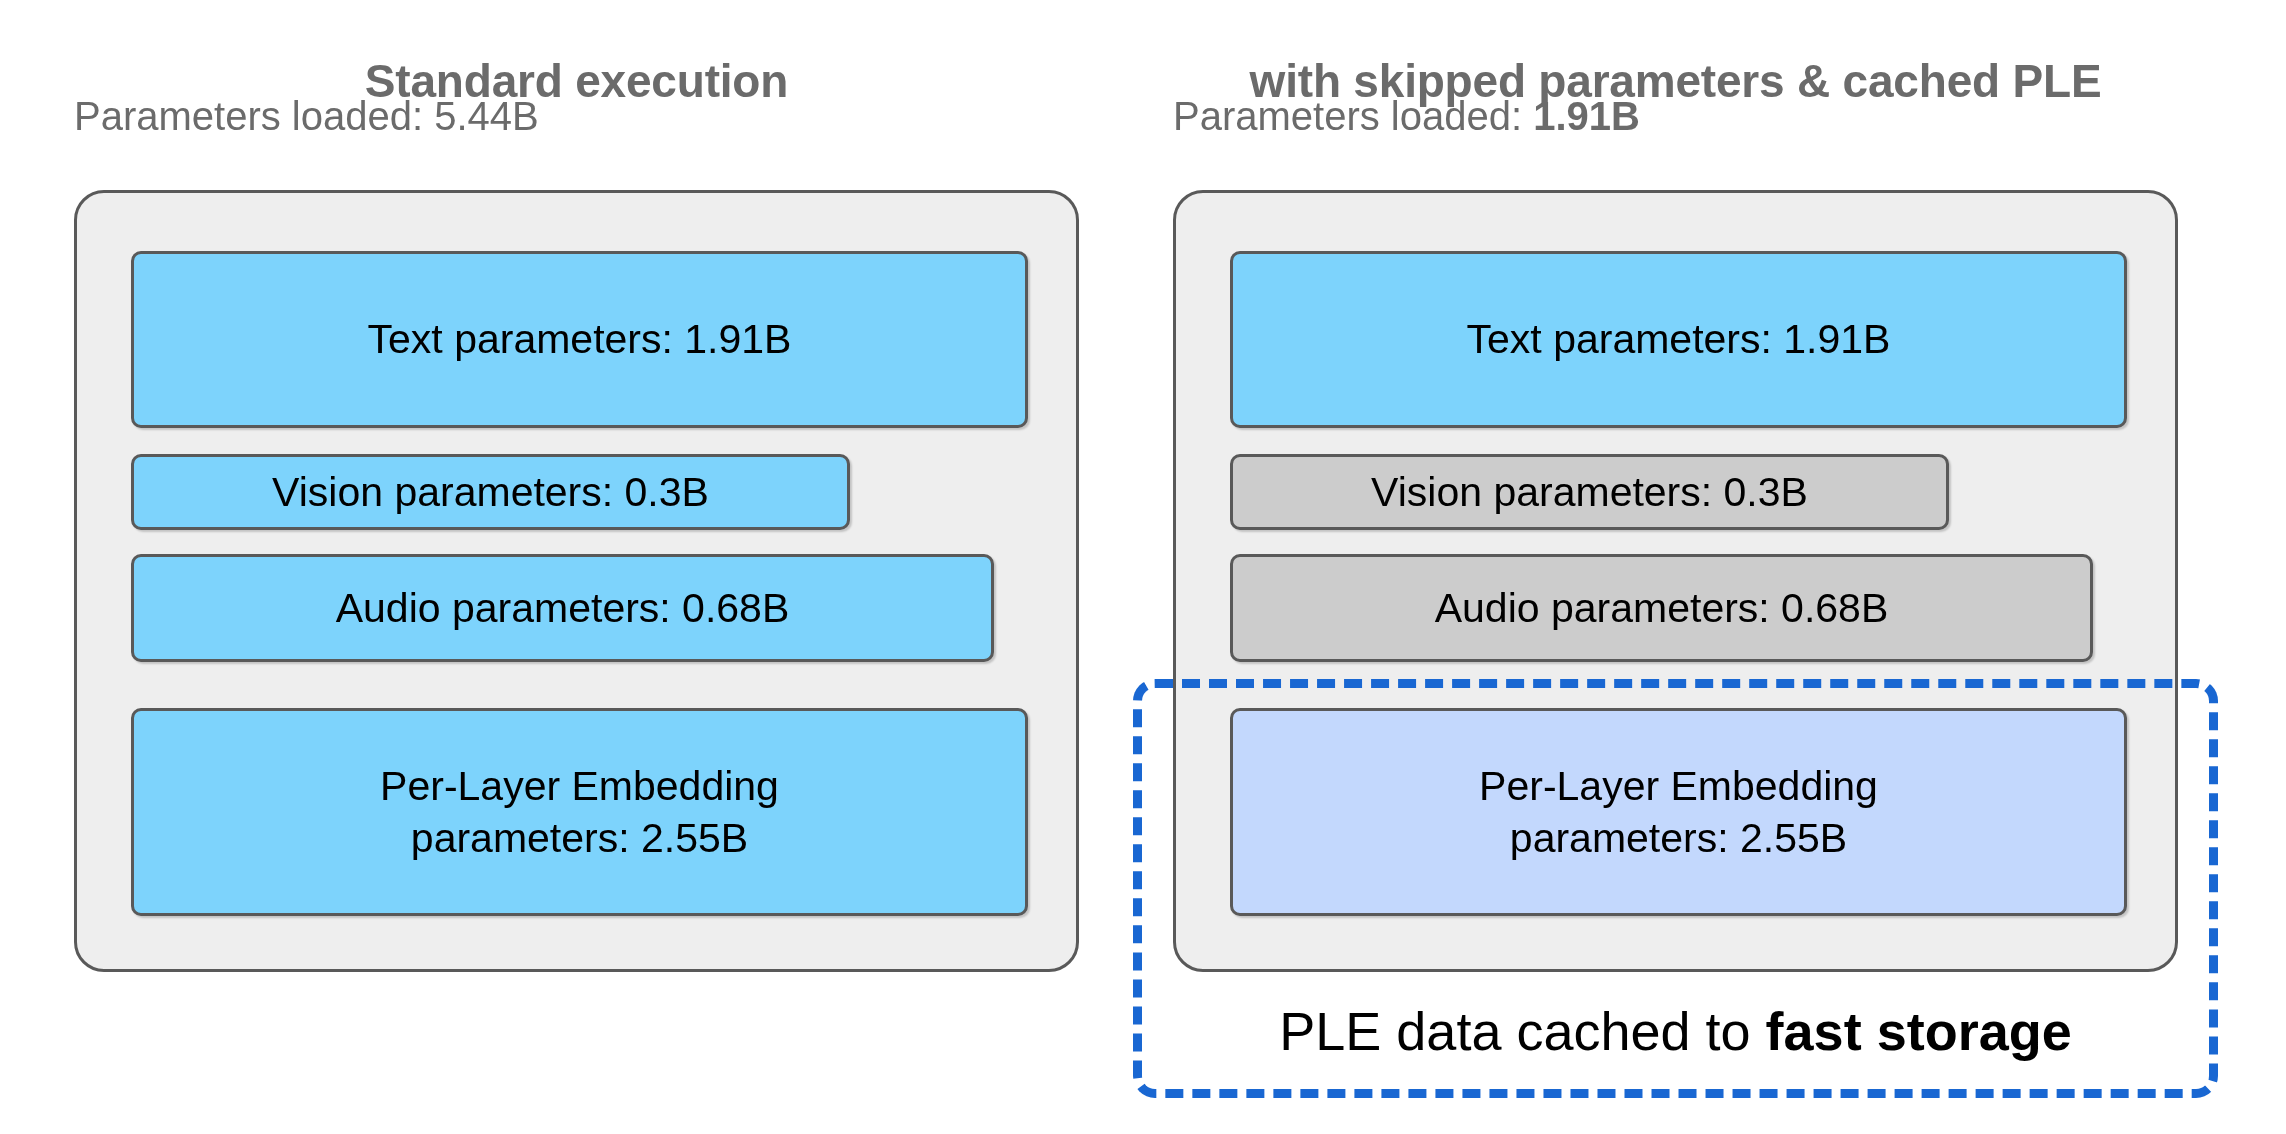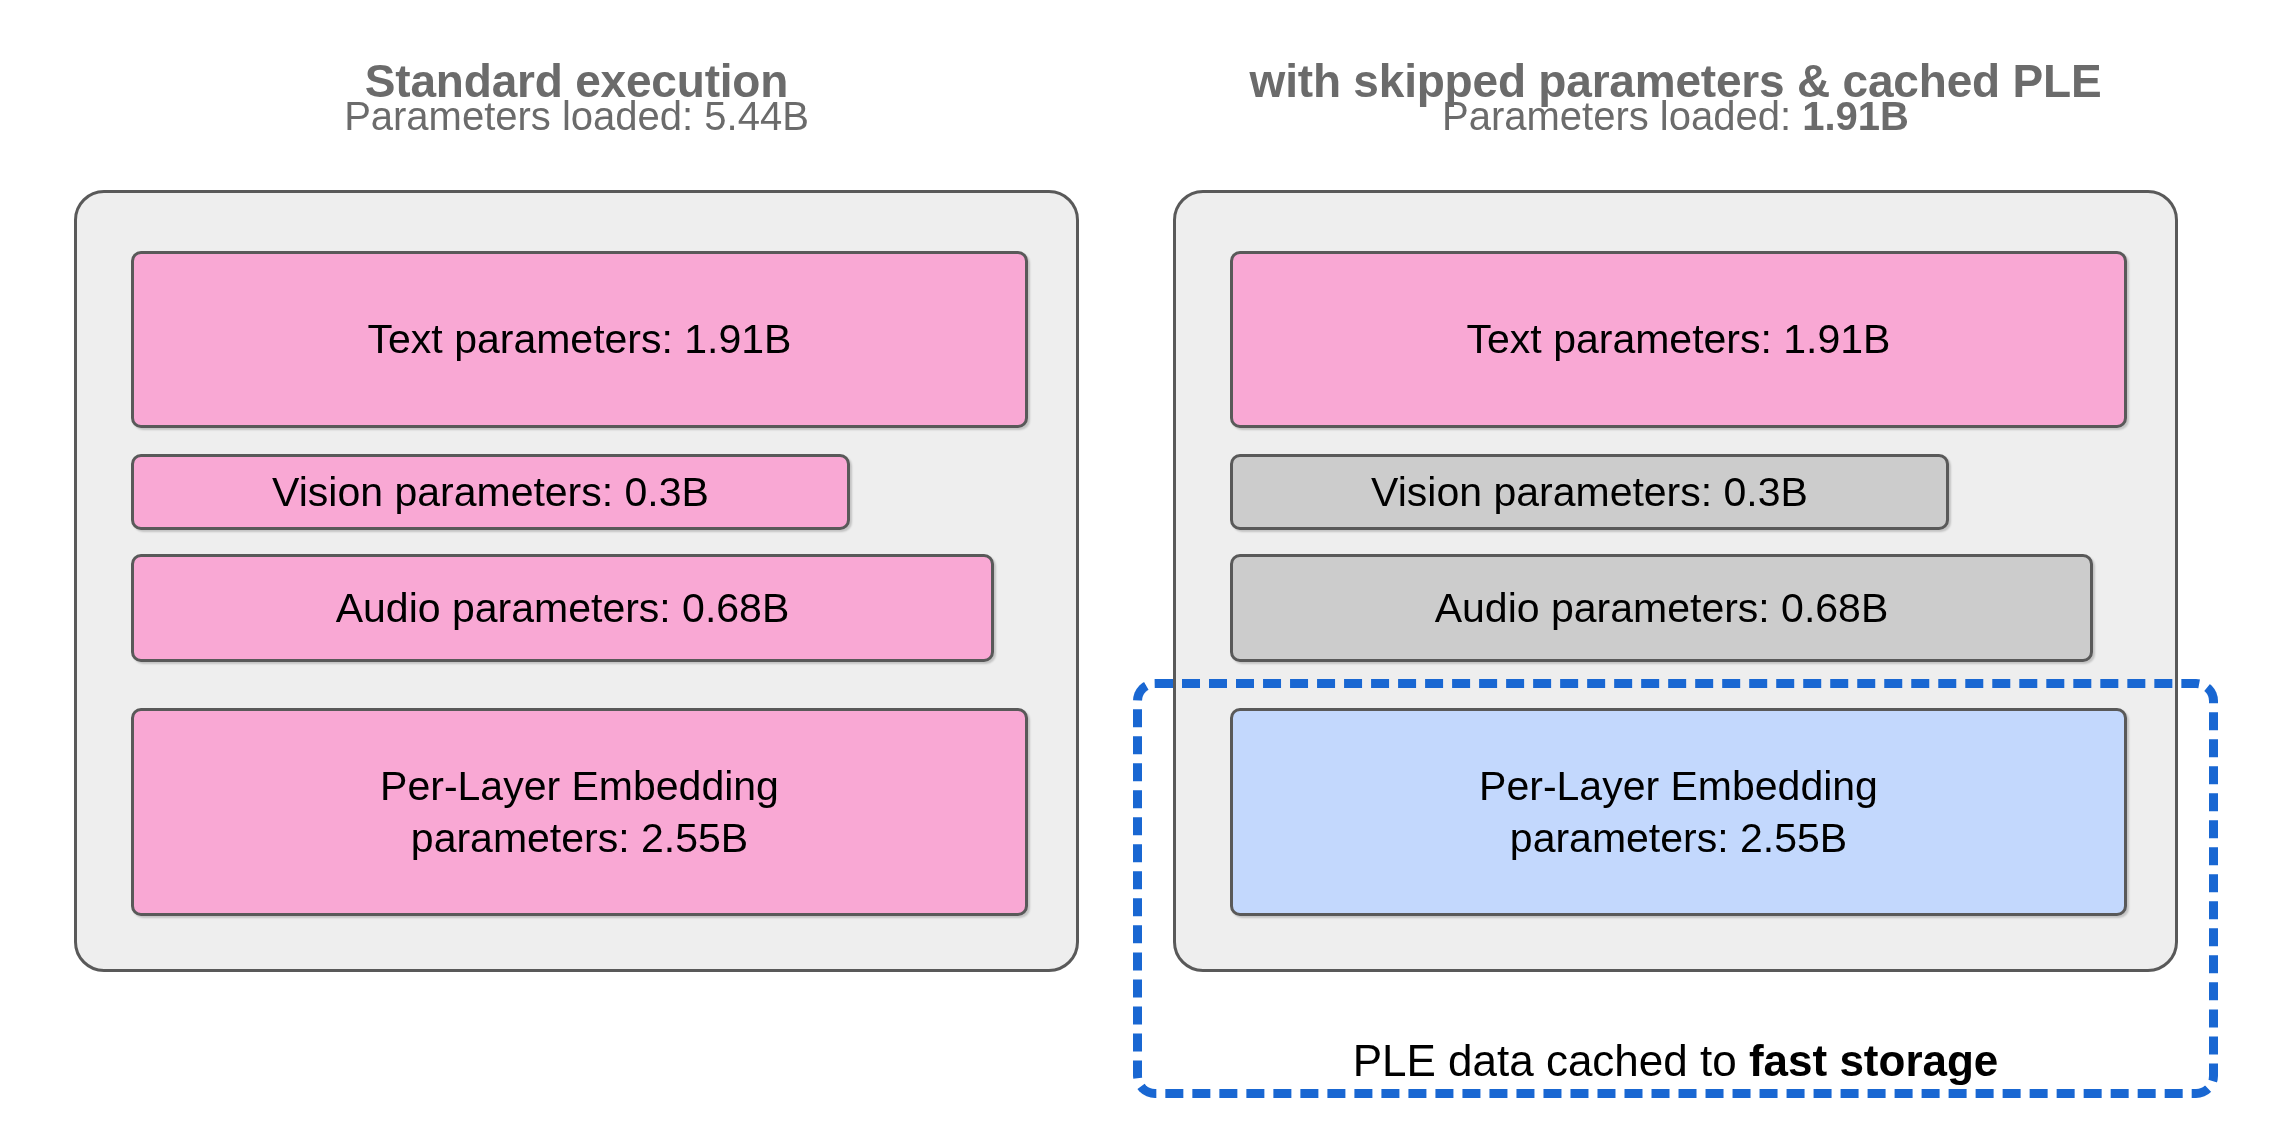--- a/index.html
+++ b/index.html
@@ -28,21 +28,20 @@
     text-align: center;
     font-weight: bold;
     font-size: 46px;
     color: #6b6b6b;
     letter-spacing: -0.2px;
     white-space: nowrap;
     margin-top: 34px;
   }
   .col-sub {
     position: absolute;
-    text-align: center;
     font-size: 40px;
     color: #6b6b6b;
     white-space: nowrap;
   }
   .col-sub .strong {
     font-weight: bold;
     color: #6b6b6b;
   }
 
   #title-left   { left: 74px;   top: 20px;  width: 1005px; }
@@ -69,21 +68,21 @@
     border-radius: 10px;
     display: flex;
     align-items: center;
     justify-content: center;
     text-align: center;
     font-size: 41px;
     line-height: 1.28;
     color: #000000;
     box-shadow: 2px 2px 2px rgba(0,0,0,0.18);
   }
-  .block.blue      { background: #f9a8d4; }
+  .block.blue      { background: #7dd3fc; }
   .block.lightblue { background: #c3d8fd; }
   .block.grey      { background: #cccccc; }
 
   
   .b-text   { left: 54px; top: 58px;  width: 897px; height: 177px; }
   .b-vision { left: 54px; top: 261px; width: 719px; height: 76px;  }
   .b-audio  { left: 54px; top: 361px; width: 863px; height: 108px; }
   .b-ple    { left: 54px; top: 515px; width: 897px; height: 208px; border-radius: 10px; }
 
   .block .line2 { display: block; }
@@ -97,24 +96,24 @@
     height: 419px;
     box-sizing: border-box;
     border: 9px dashed #1967d2;
     border-radius: 22px;
     pointer-events: none;
   }
 
   #cache-caption {
     position: absolute;
     left: 1133px;
-    top: 1036px;
+    top: 1000px;
     width: 1085px;
     text-align: center;
-    font-size: 44px;
+    font-size: 54px;
     color: #000000;
     white-space: nowrap;
   }
   #cache-caption .strong { font-weight: bold; }
 </style>
 </head>
 <body>
 
 <div class="stage">
 

